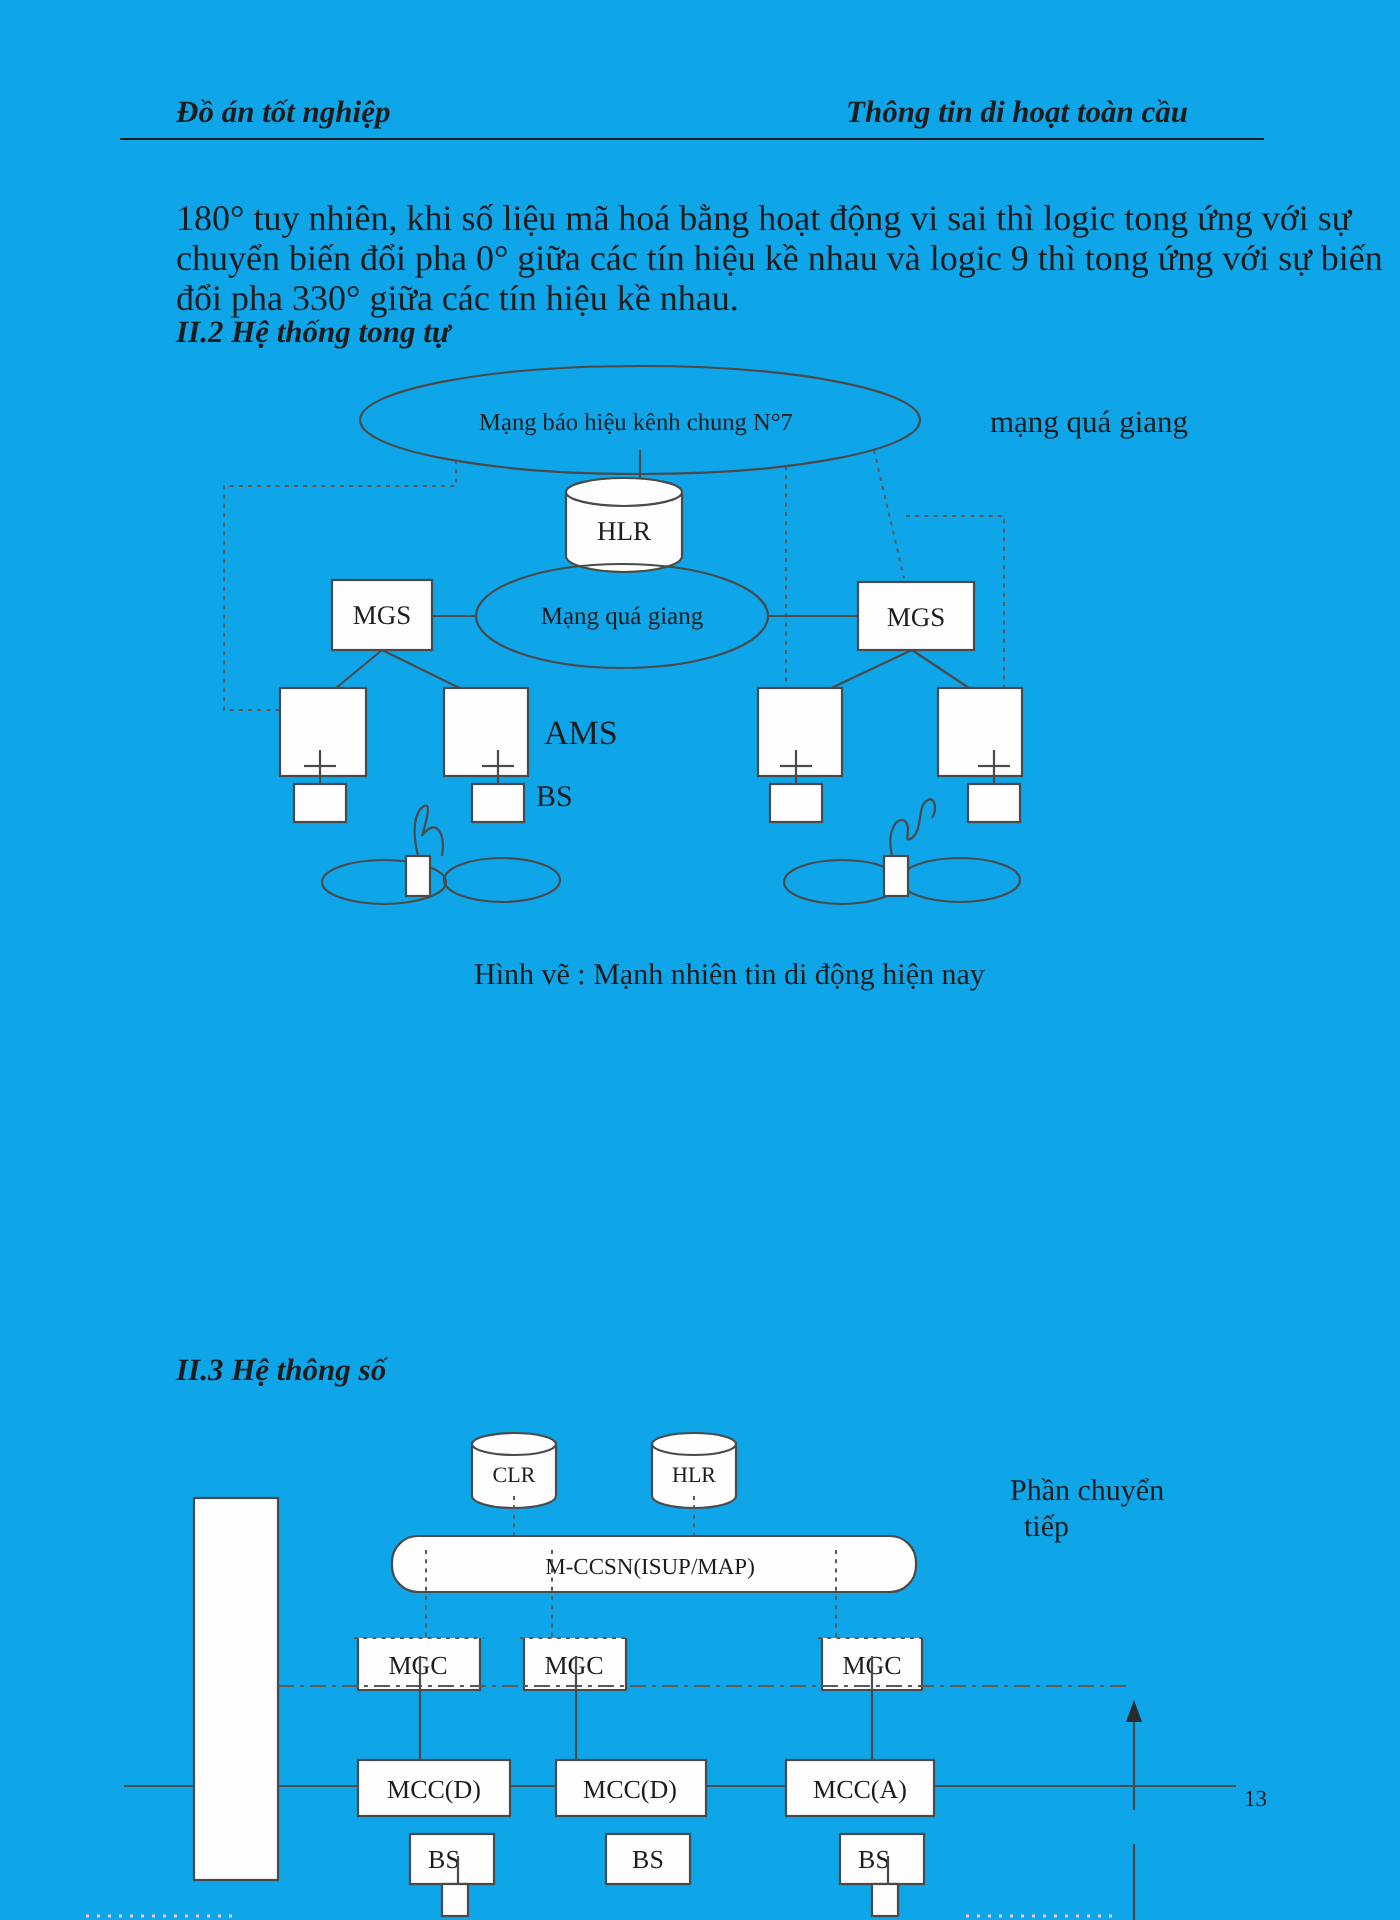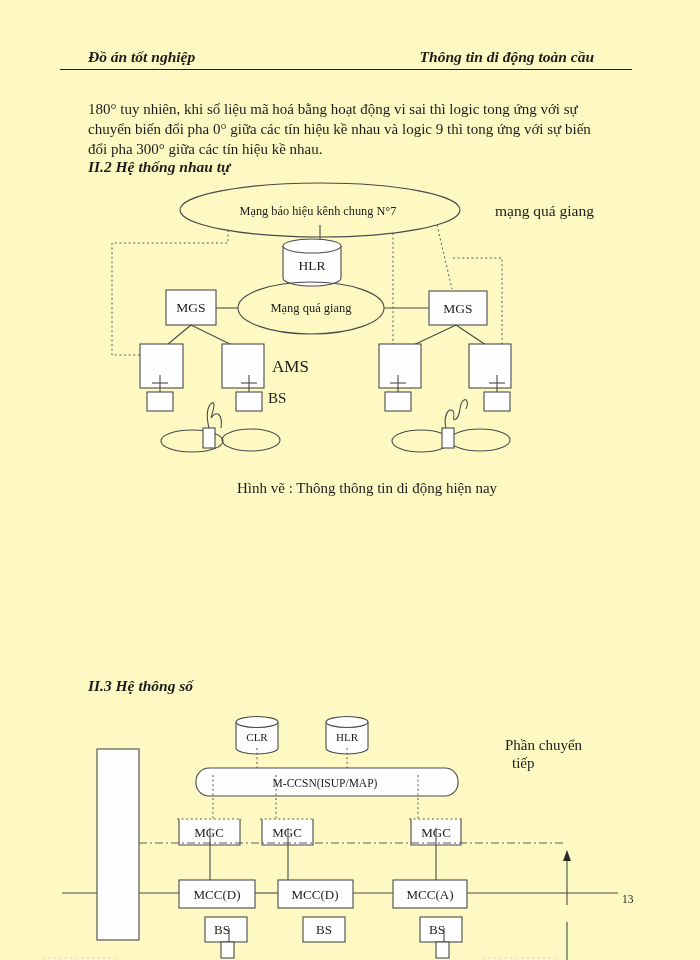--- a/index.html
+++ b/index.html
@@ -1,29 +1,29 @@
 <!DOCTYPE html>
 <html><head>
 <meta charset="utf-8">
 <style>
   html,body{margin:0;padding:0;background:#e8e8e8;}
   .page{
-    position:relative;width:700px;height:960px;background:#fef9c3;
+    position:relative;width:700px;height:960px;background:#0ea5e9;
     font-family:"Liberation Serif","DejaVu Serif",serif;color:#1c1c1c;
     overflow:hidden;margin:0 auto;
   }
   .hdr{
     position:absolute;left:60px;top:48px;width:572px;
     display:flex;justify-content:space-between;
     border-bottom:1.6px solid #1c1c1c;padding-bottom:3px;
     font-size:15.5px;font-weight:bold;font-style:italic;
   }
   .hdr .hl{padding-left:28px;}
   .hdr .hr{padding-right:38px;}
-  .para{position:absolute;left:88px;top:99px;width:560px;font-size:15px;}
+  .para{position:absolute;left:88px;top:99px;width:560px;font-size:18px;}
   .para .pline{height:20px;line-height:20px;white-space:nowrap;}
   .sechead{
     position:absolute;left:88px;font-size:15.5px;font-weight:bold;font-style:italic;
     white-space:nowrap;height:20px;line-height:20px;
   }
   #sec2{top:157px;}
   #sec3{top:676px;}
   .caption{position:absolute;left:237px;top:480px;font-size:15px;white-space:nowrap;}
   svg{position:absolute;left:0;}
   #diag1{top:175px;}
@@ -35,30 +35,30 @@
   .dashdot{fill:none;stroke:#5a5a5a;stroke-width:1;stroke-dasharray:8 3 2 3;}
   .faint{fill:none;stroke:#e9cdd9;stroke-width:1.4;stroke-dasharray:1.5 4;}
 </style>
 </head>
 <body>
 
 <div class="page">
 
   <div class="hdr">
     <span class="hl">Đồ án tốt nghiệp</span>
-    <span class="hr">Thông tin di động toàn cầu</span>
+    <span class="hr">Thông tin di hoạt toàn cầu</span>
   </div>
 
   <div class="para">
     <div class="pline">180°  tuy nhiên, khi số liệu mã hoá bằng hoạt động vi sai thì logic tong  ứng với sự</div>
     <div class="pline">chuyển biến đổi pha 0°  giữa các tín hiệu kề nhau và logic 9 thì tong  ứng với sự biến</div>
-    <div class="pline">đổi pha 300°  giữa các tín hiệu kề nhau.</div>
+    <div class="pline">đổi pha 330°  giữa các tín hiệu kề nhau.</div>
   </div>
 
-  <div class="sechead" id="sec2">II.2 Hệ thống nhau  tự</div>
+  <div class="sechead" id="sec2">II.2 Hệ thống tong  tự</div>
 
   <svg id="diag1" width="700" height="300" viewBox="0 0 700 300">
 
     <g>
       <path class="dash" d="M228,55 L228,68 L112,68 L112,180 L140,180"></path>
       <path class="dash" d="M393,58 L393,212"></path>
       <path class="dash" d="M437,50 L452,114"></path>
       <path class="dash" d="M453,83 L502,83 L502,188"></path>
     </g>
 
@@ -123,21 +123,21 @@
       <ellipse class="shape" cx="251" cy="265" rx="29" ry="11"></ellipse>
       <ellipse class="shape" cx="421" cy="266" rx="29" ry="11"></ellipse>
       <ellipse class="shape" cx="480" cy="265" rx="30" ry="11"></ellipse>
       <rect class="boxw" x="203" y="253" width="12" height="20"></rect>
       <rect class="boxw" x="442" y="253" width="12" height="20"></rect>
       <path class="shape" d="M209,253 C206,241 207,231 212,228 C216,226 213,236 211,243 C217,234 223,240 221,253"></path>
       <path class="shape" d="M446,253 C443,240 449,232 453,236 C456,240 451,247 456,244 C462,239 458,228 464,225 C467,223 469,229 466,234"></path>
     </g>
   </svg>
 
-  <div class="caption">Hình vẽ :  Thông thông tin di động hiện nay</div>
+  <div class="caption">Hình vẽ :  Mạnh nhiên tin di động hiện nay</div>
 
   <div class="sechead" id="sec3">II.3 Hệ thông số</div>
 
   <svg id="diag2" width="700" height="260" viewBox="0 0 700 260">
 
     <rect class="boxw" x="97" y="49" width="42" height="191"></rect>
 
     <g>
       <path class="boxw" d="M236,22 L236,48 A21,6 0 0 0 278,48 L278,22"></path>
       <ellipse class="boxw" cx="257" cy="22" rx="21" ry="5.5"></ellipse>

